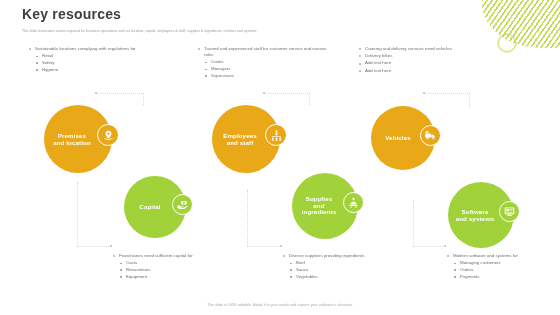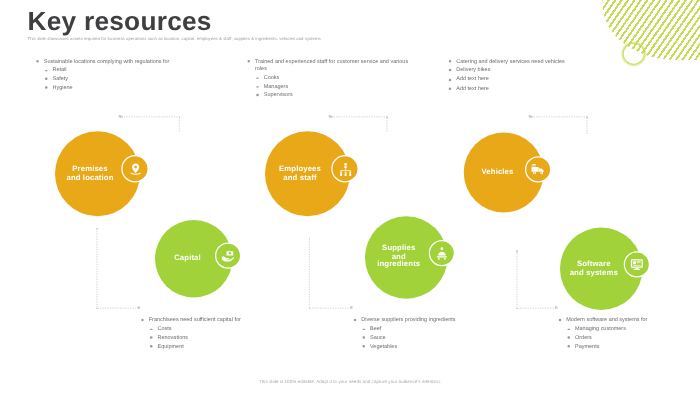--- a/index.html
+++ b/index.html
@@ -18,21 +18,21 @@
     opacity:.95;
   }
   .deco-ring{
     position:absolute;top:34px;right:44px;width:16px;height:16px;border-radius:50%;
     border:1.6px solid #c3d94e;opacity:.85;
   }
   .deco-ring.two{top:33px;right:43px;width:18px;height:18px;border-color:#cfe06a;opacity:.5;}
 
   
   .title{
-    position:absolute;left:22px;top:6px;font-size:21px;font-weight:bold;
+    position:absolute;left:22px;top:6px;font-size:14px;font-weight:bold;
     letter-spacing:.2px;color:#3f3f41;
   }
   .subtitle{
     position:absolute;left:22px;top:29px;width:430px;font-size:3.4px;
     line-height:5px;color:#9a9b9e;letter-spacing:.05px;white-space:nowrap;overflow:hidden;
   }
   .footer{
     position:absolute;left:0;right:0;top:303px;text-align:center;
     font-size:3.6px;color:#a8a9ac;letter-spacing:.05px;
   }

